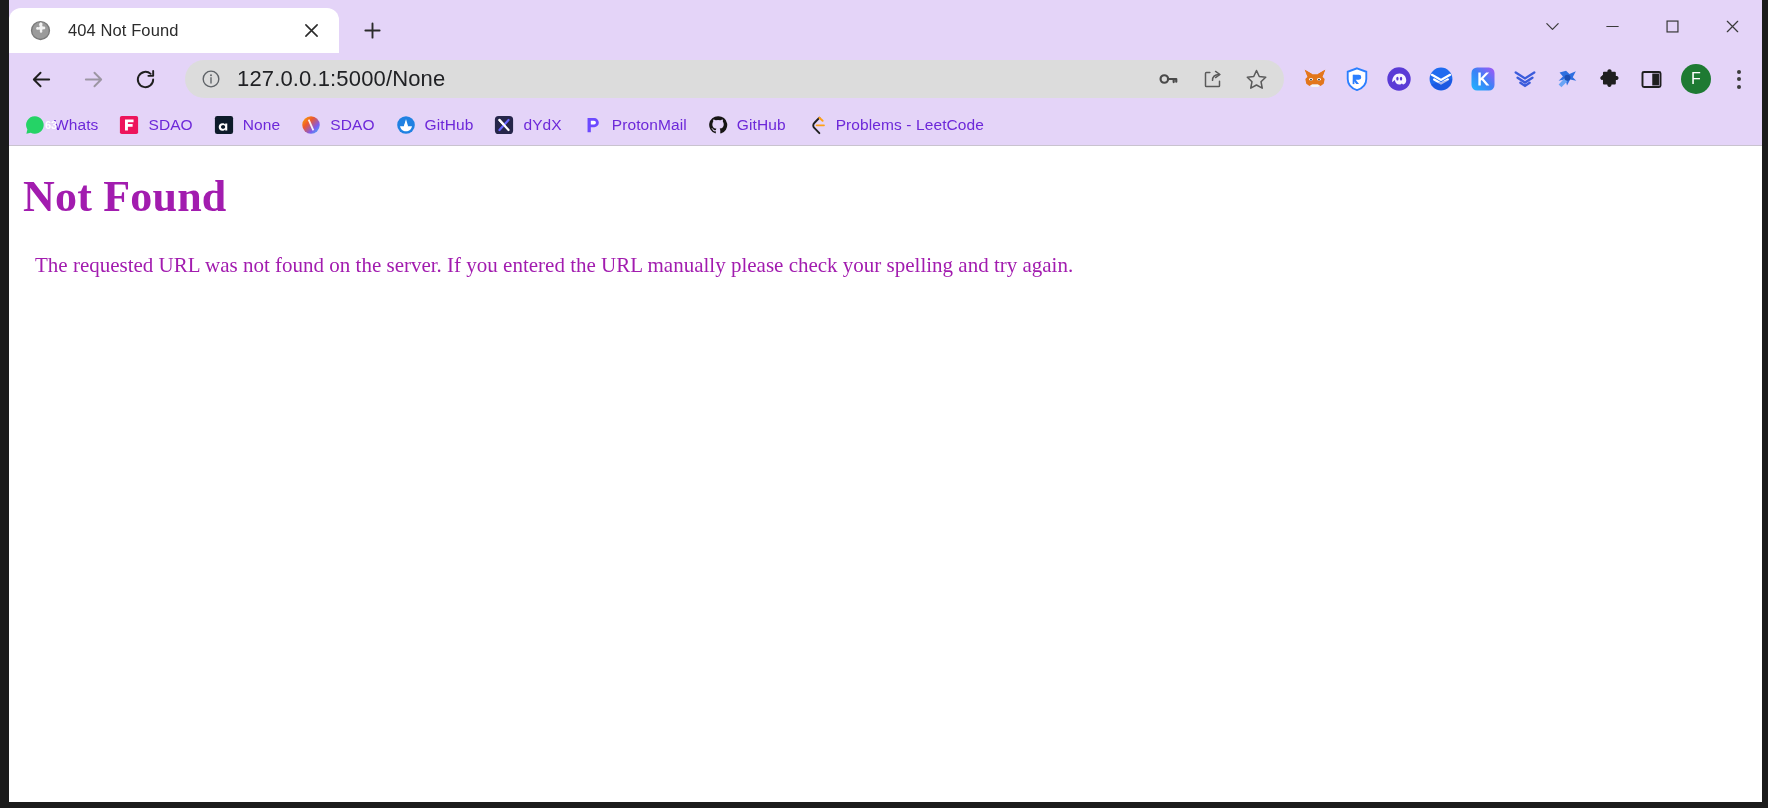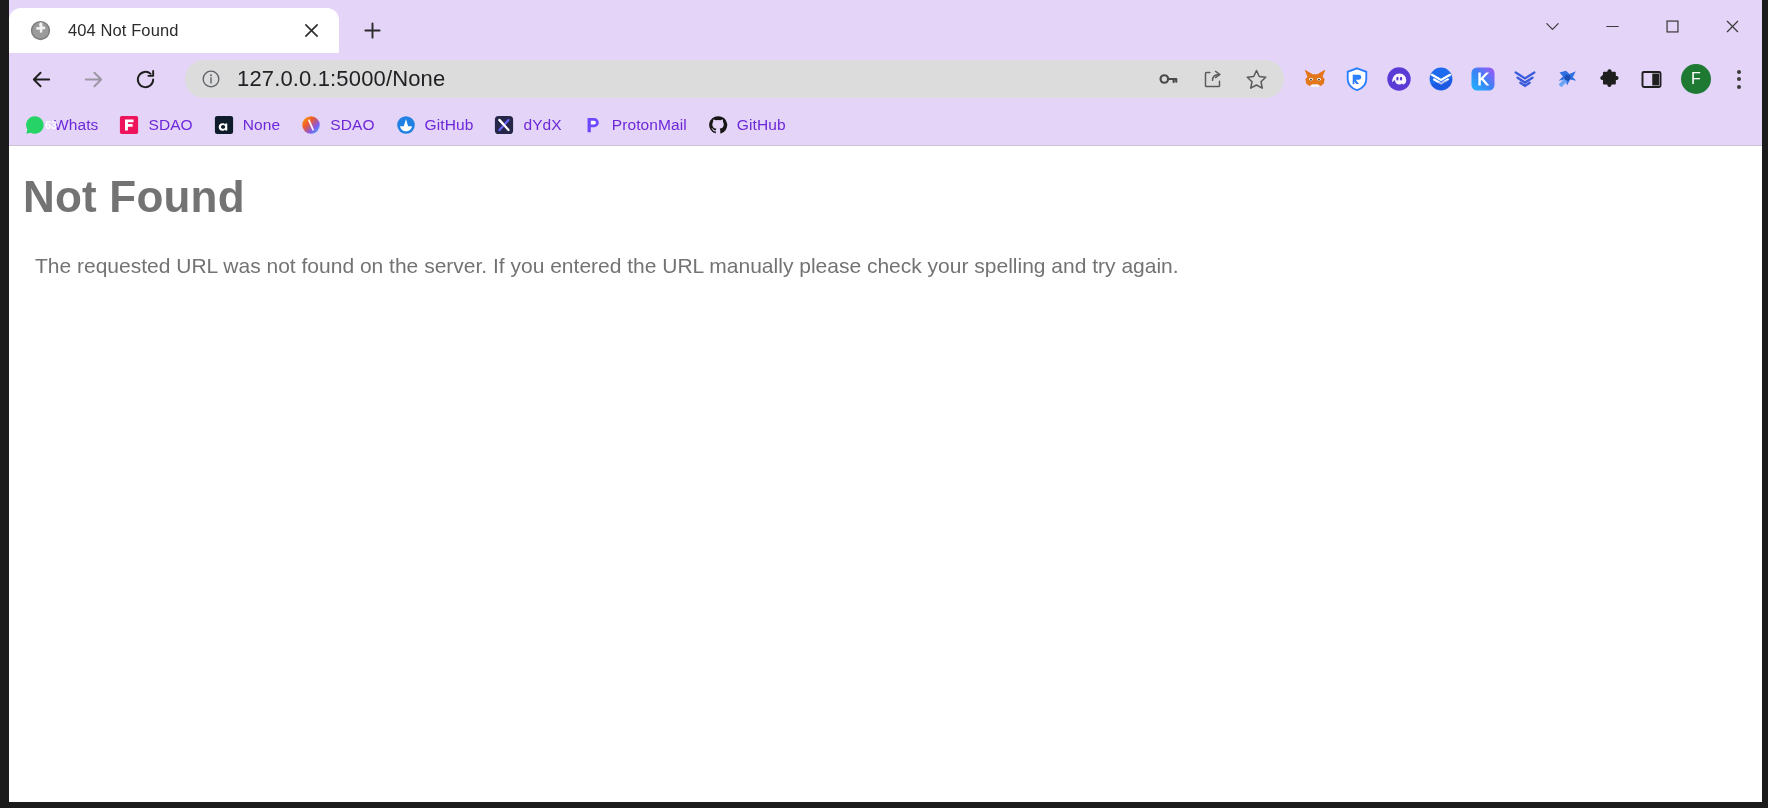--- a/index.html
+++ b/index.html
@@ -163,22 +163,22 @@
   .viewport {
     flex: 1 1 auto;
     background: #ffffff;
     border-top: 1px solid #c9c3cf;
     margin-left: 9px; margin-right: 6px; margin-bottom: 6px;
     overflow: hidden;
     padding: 0;
   }
   .page {
     padding: 8px 12px;
-    font-family: Liberation Sans, sans-serif;
-    color: #737373;
+    font-family: Liberation Serif, serif;
+    color: #a21caf;
   }
   .page h1 {
     font-size: 44px;
     font-weight: bold;
     line-height: 1.0;
     margin: 21px 0 0 2px;
     letter-spacing: .2px;
   }
   .page p {
     font-size: 21px;
@@ -467,20 +467,30 @@
 
     <div class="bm">
       <span class="bm-icon">
         <svg width="20" height="20" viewBox="0 0 22 22">
           <path d="M11 1.3 A9.7 9.7 0 0 0 7.9 20.2 c.5.1.7-.2.7-.5 v-1.8 c-2.7.6-3.3-1.3-3.3-1.3 -.4-1.1-1.1-1.4-1.1-1.4 -.9-.6.1-.6.1-.6 1 .1 1.5 1 1.5 1 .9 1.5 2.3 1.1 2.9.8 .1-.6.3-1.1.6-1.3 -2.2-.3-4.5-1.1-4.5-4.9 0-1.1.4-2 1-2.7 -.1-.2-.4-1.2.1-2.6 0 0 .8-.3 2.7 1a9.3 9.3 0 0 1 4.9 0c1.9-1.3 2.7-1 2.7-1 .5 1.4.2 2.4.1 2.6 .6.7 1 1.6 1 2.7 0 3.8-2.3 4.6-4.5 4.9 .4.3.7.9.7 1.9v2.8c0 .3.2.6.7.5A9.7 9.7 0 0 0 11 1.3Z" fill="#171515"></path>
         </svg>
       </span>
       <span class="bm-label">GitHub</span>
     </div>
 
+    <div class="bm">
+      <span class="bm-icon">
+        <svg width="20" height="20" viewBox="0 0 22 22">
+          <path d="M13.6 3 L8 8.8 a3.8 3.8 0 0 0 0 5.4 L13.6 20" stroke="#1f1f1f" stroke-width="2.1" fill="none" stroke-linecap="round" stroke-linejoin="round"></path>
+          <path d="M10.6 11.4 H18.6" stroke="#ffa116" stroke-width="2.1" stroke-linecap="round"></path>
+          <path d="M13.6 3 L17.2 6.4" stroke="#ffa116" stroke-width="2.1" stroke-linecap="round"></path>
+        </svg>
+      </span>
+      <span class="bm-label">Problems - LeetCode</span>
+    </div>
 
   </div>
 
   <div class="viewport">
     <div class="page">
       <h1>Not Found</h1>
       <p>The requested URL was not found on the server. If you entered the URL manually please check your spelling and try again.</p>
     </div>
   </div>
 

